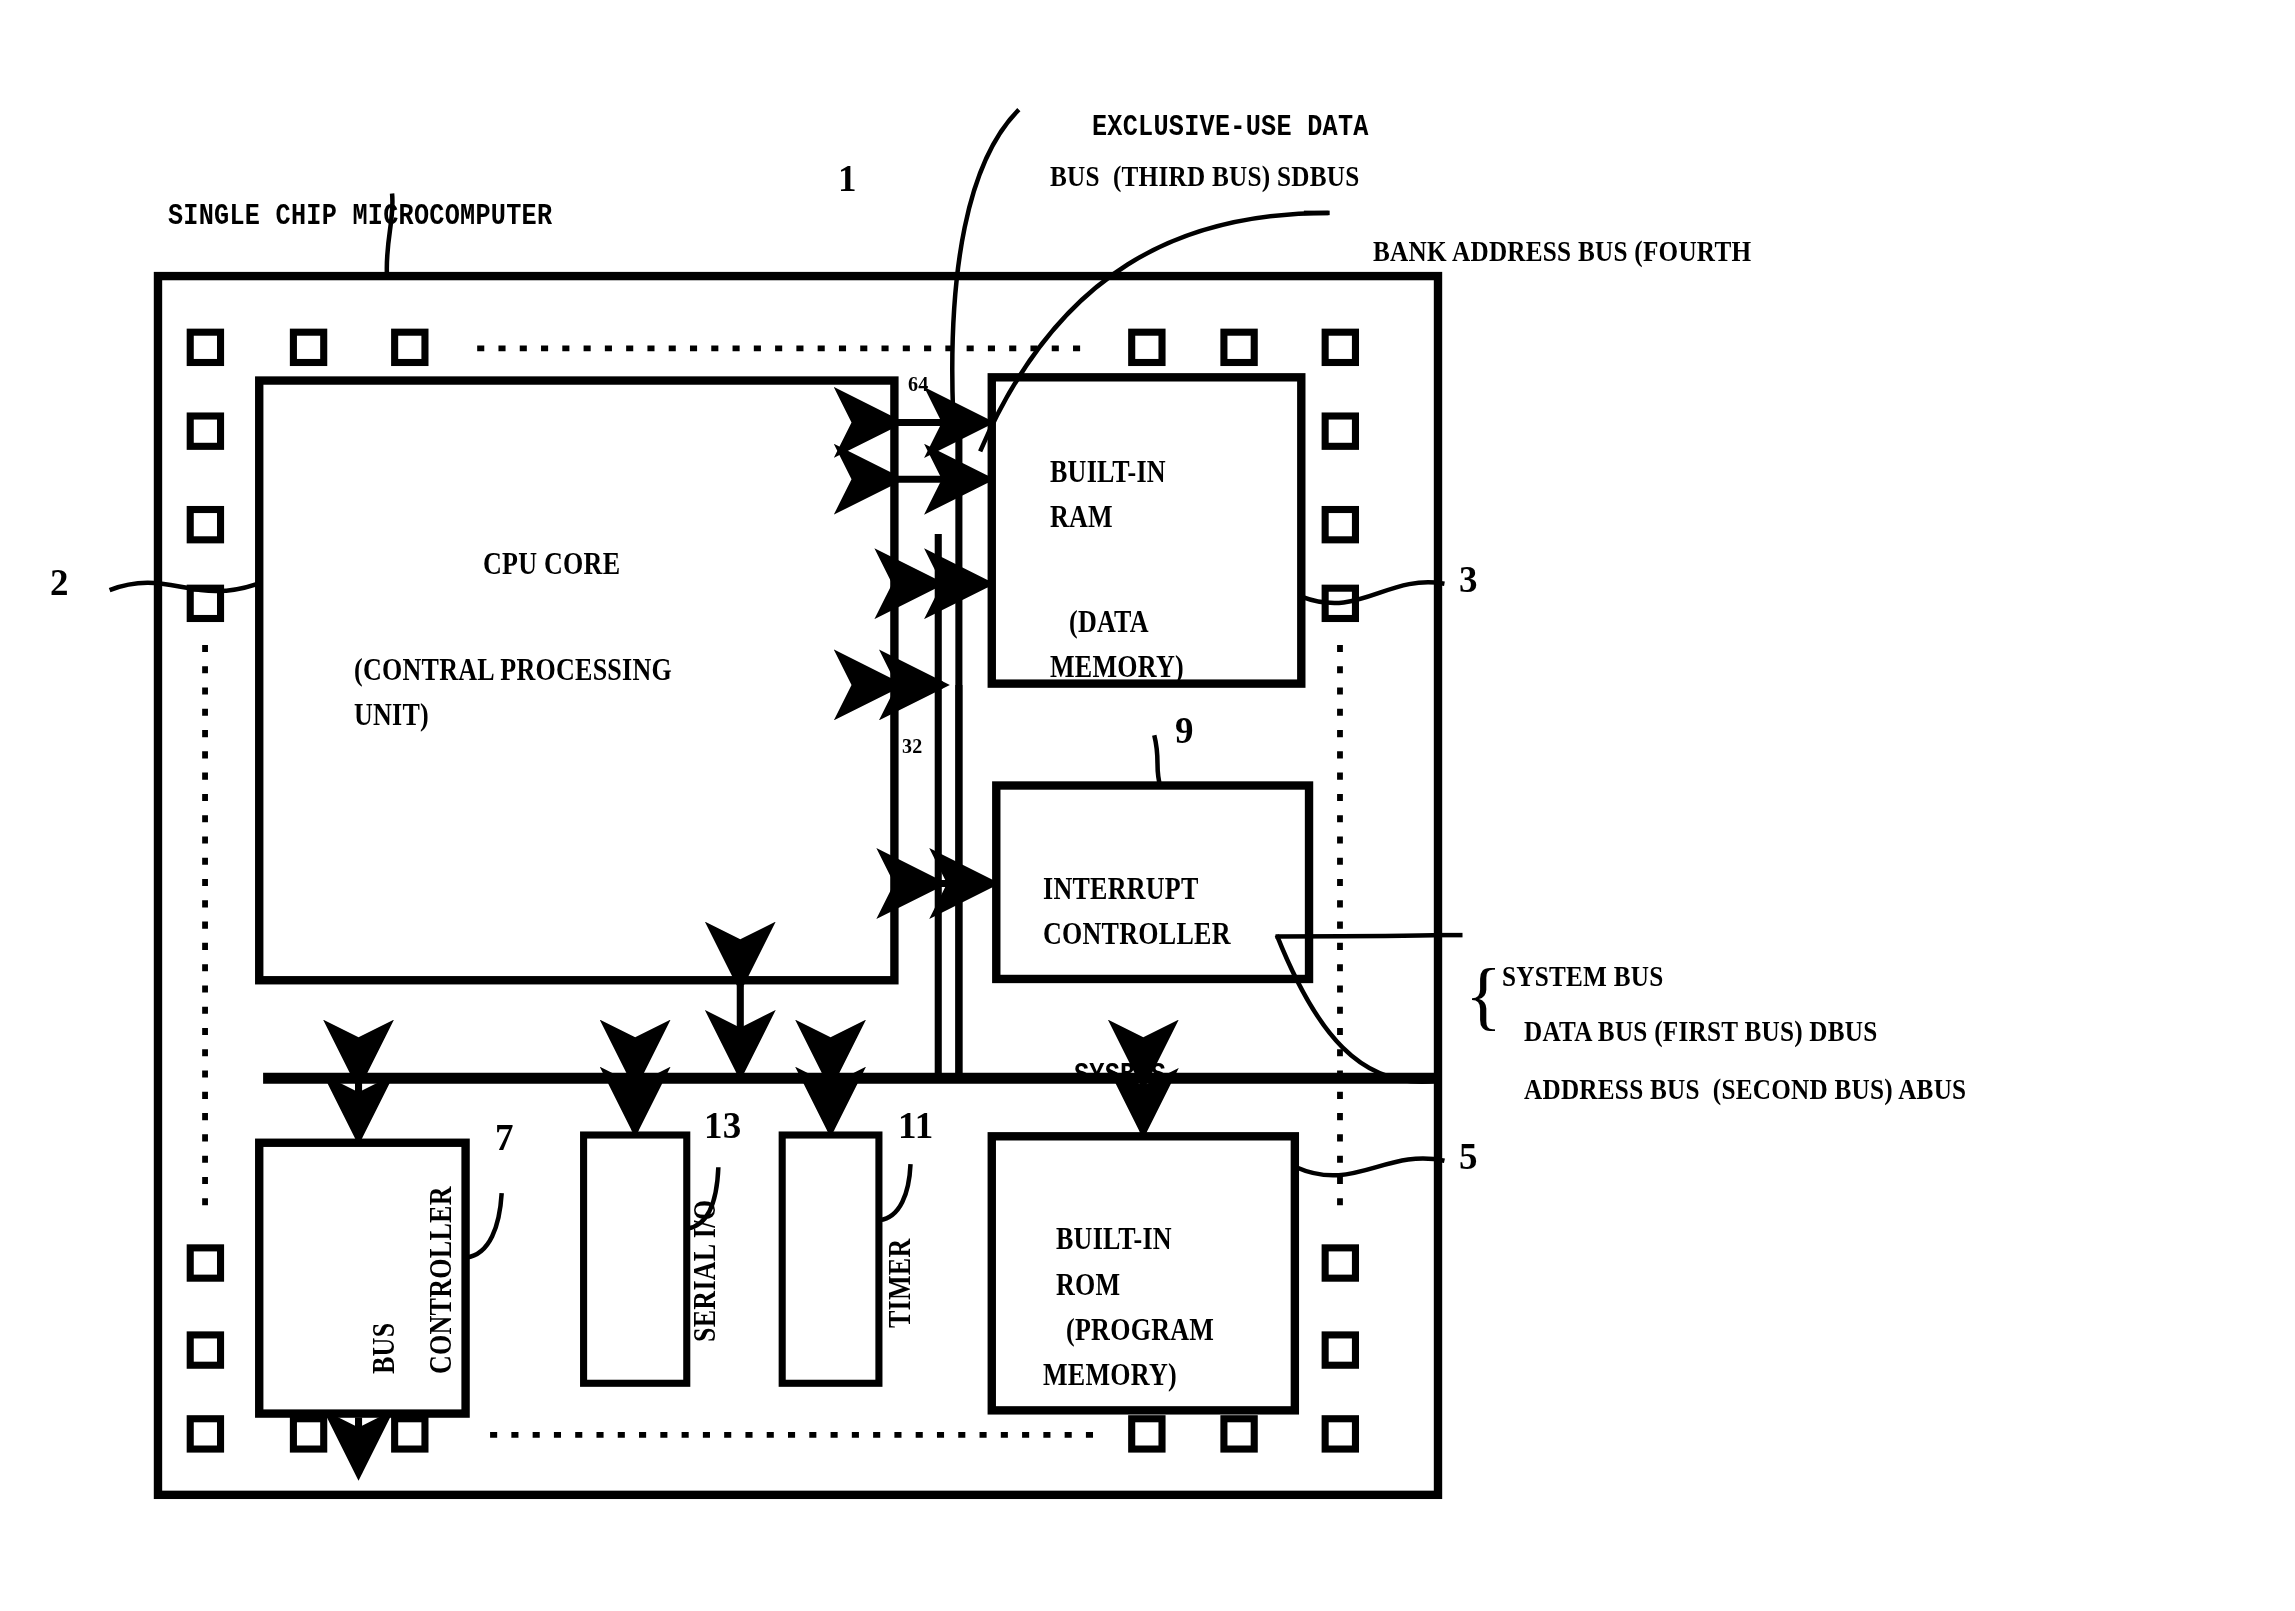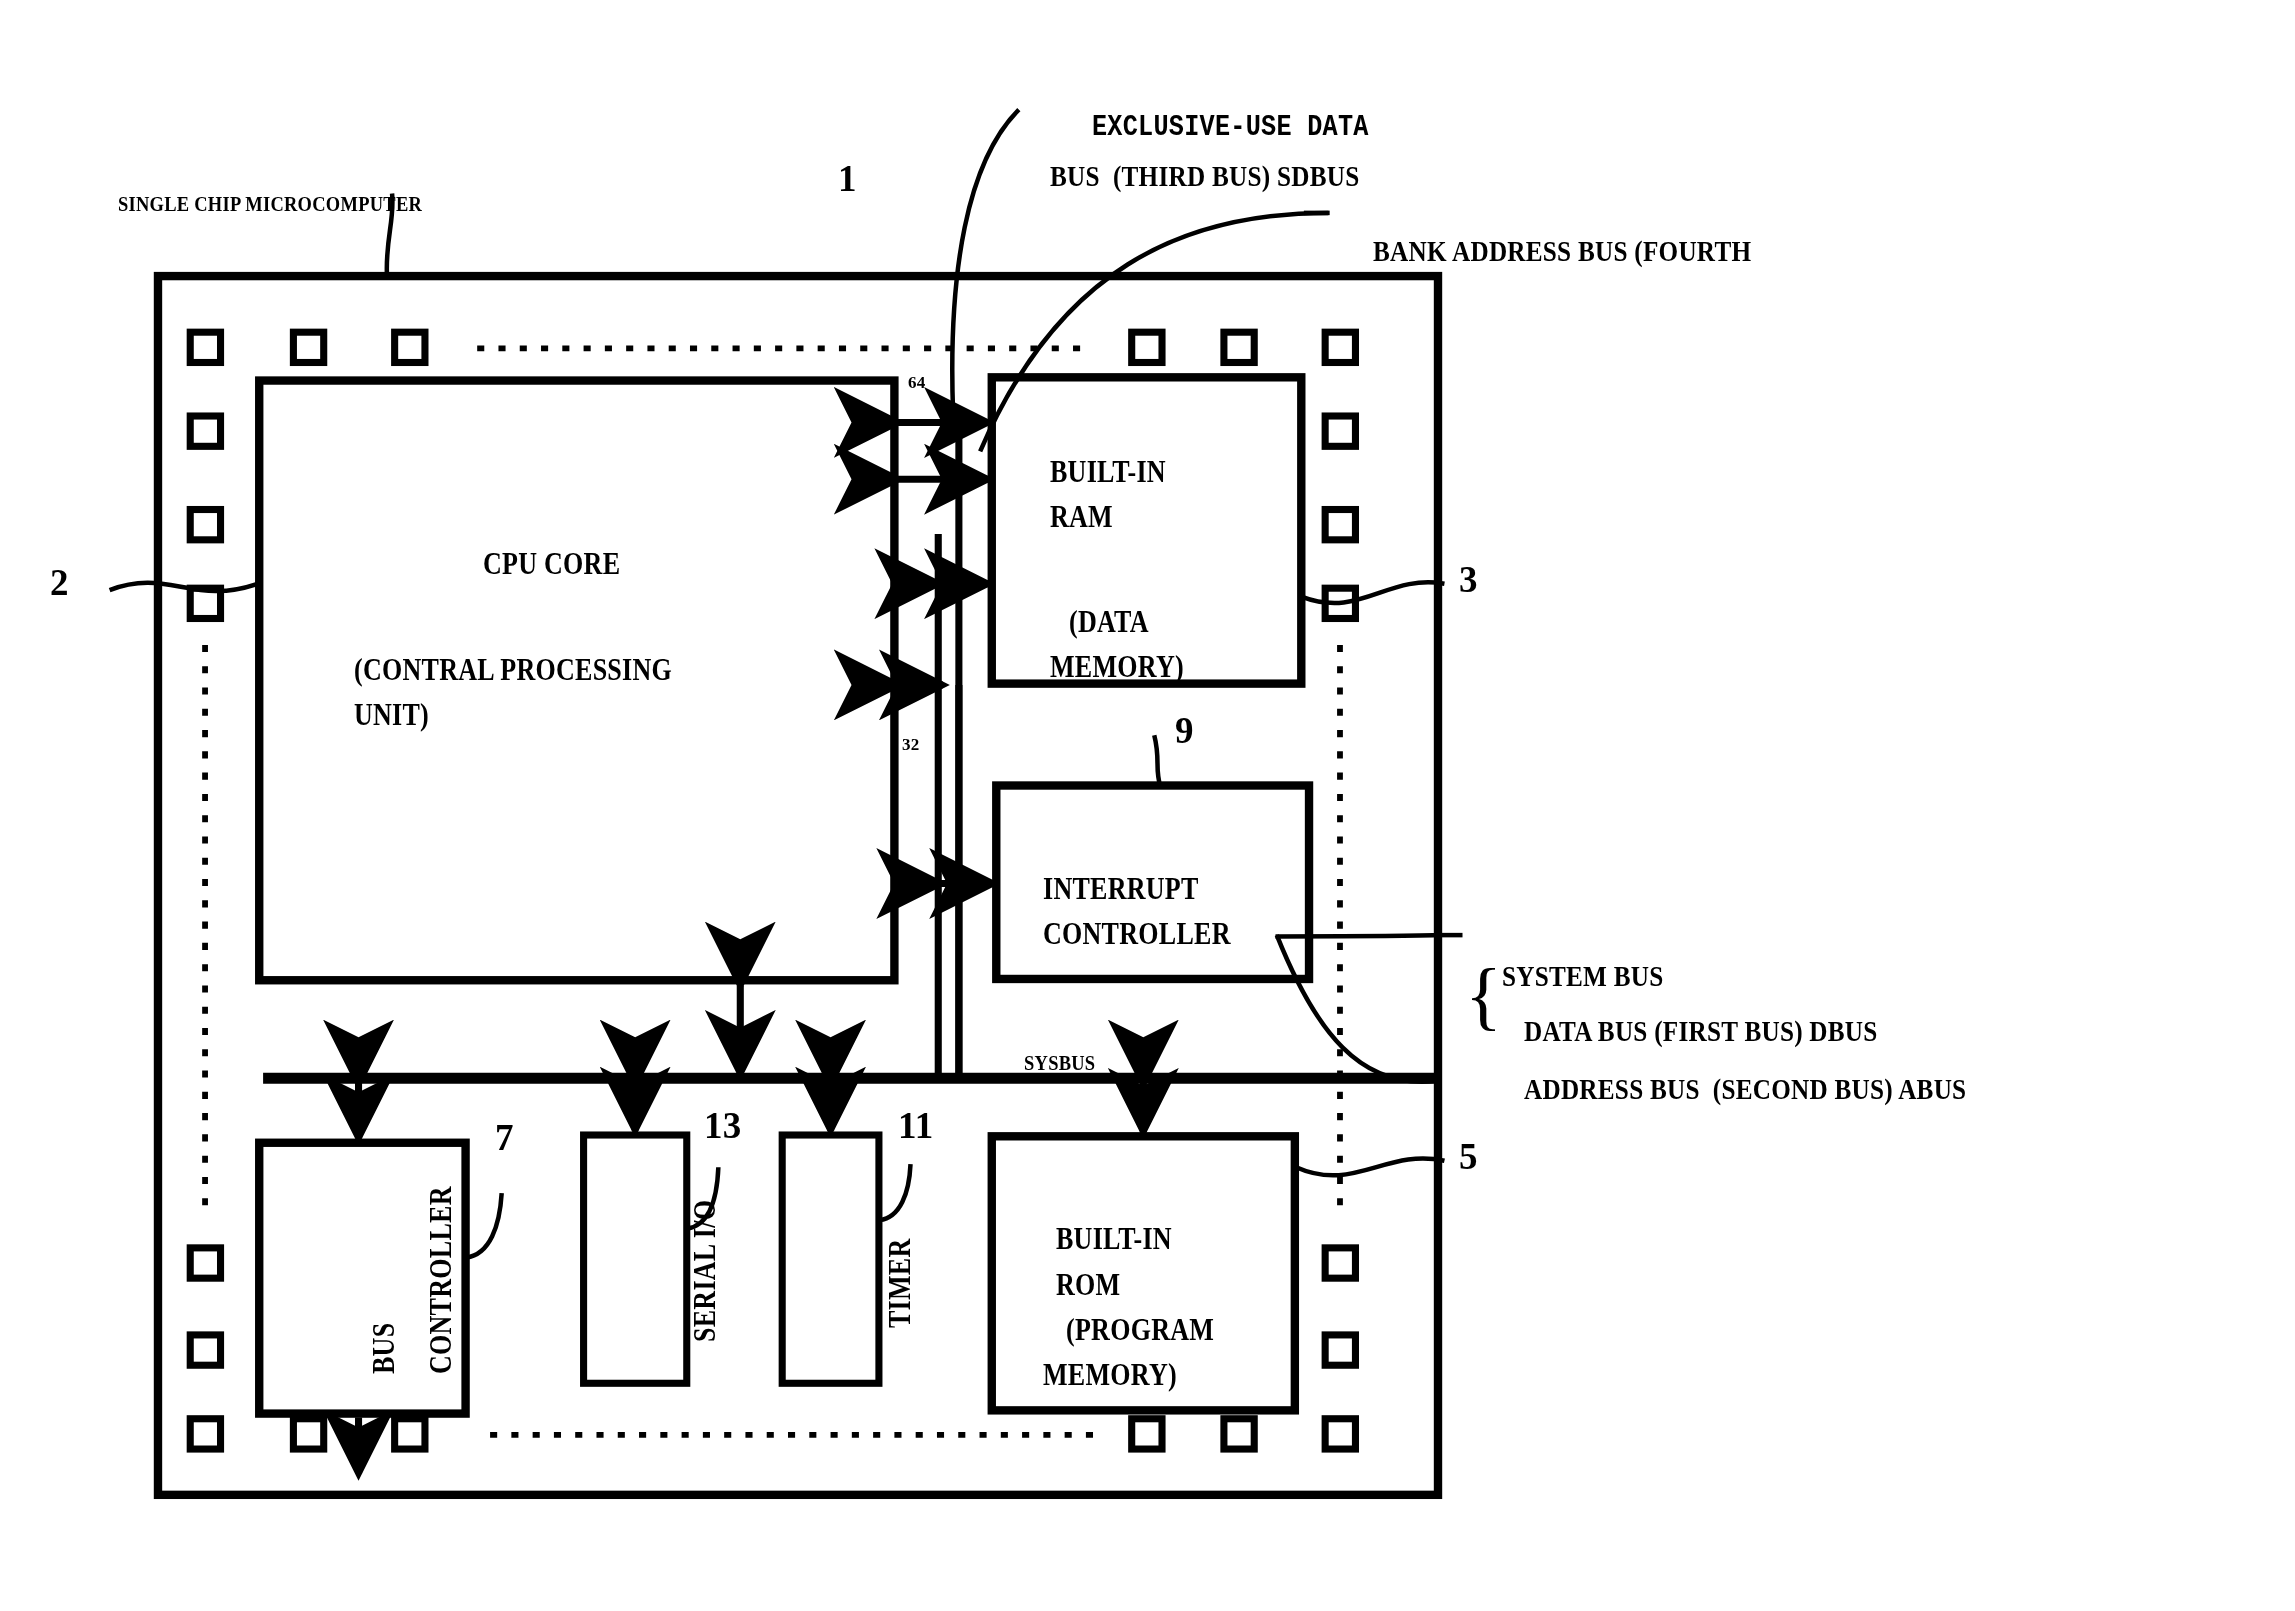--- a/index.html
+++ b/index.html
@@ -5,24 +5,24 @@
   html,body{margin:0;padding:0;background:#ffffff;}
   body{width:2295px;height:1611px;overflow:hidden;
        font-family:"Liberation Serif", serif;}
   #stage{position:relative;width:2295px;height:1611px;background:#fff;}
   svg.layer{position:absolute;left:0;top:0;width:2295px;height:1611px;}
 
   
   .lbl{position:absolute;color:#000;font-family:"Liberation Serif", serif;
        font-weight:700;letter-spacing:0.3px;white-space:pre;
        transform-origin:0 0;}
-  .big{font-size:22px;}
+  .big{font-size:30px;font-family:Liberation Mono, monospace;}
   .blk{font-size:31px;}
   .num{font-size:37px;font-weight:700;}
-  .smnum{font-size:17px;font-weight:700;}
+  .smnum{font-size:20px;font-weight:700;}
   .anno{font-size:30px;line-height:43px;}
   .scaleX{display:inline-block;transform:scaleX(.84);transform-origin:left center;}
   .vert{transform:rotate(-90deg);transform-origin:0 0;}
 </style>
 </head>
 <body>
 
 <div id="stage">
 
   <svg class="layer" viewBox="0 0 3559 2498">

